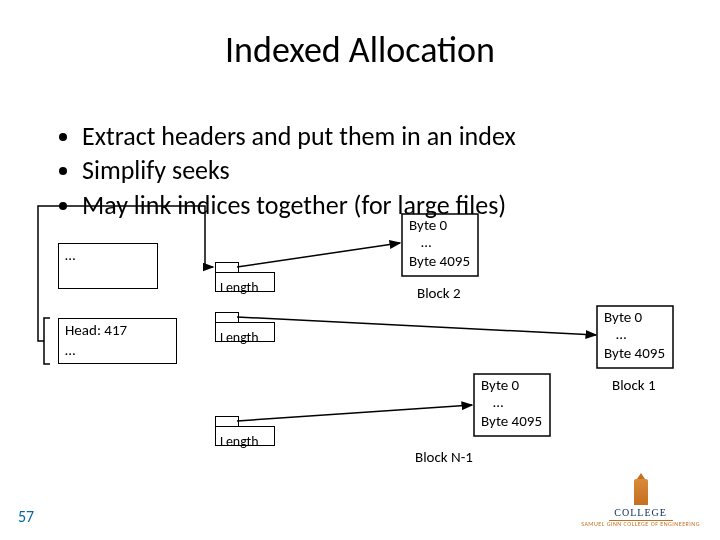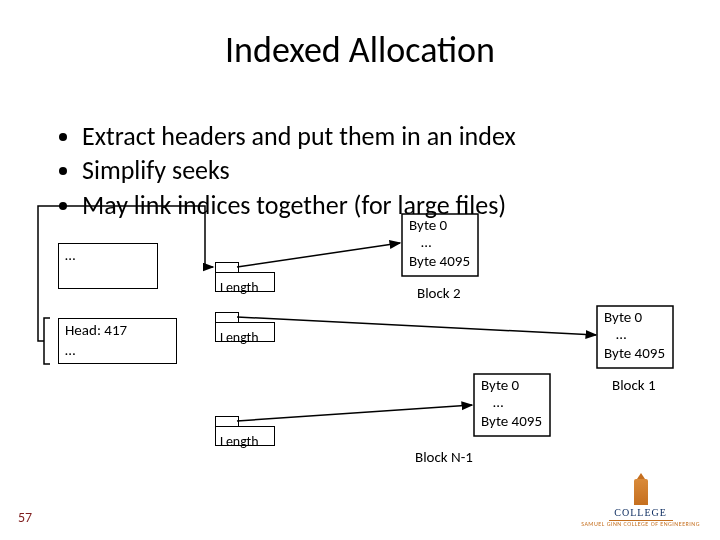--- a/index.html
+++ b/index.html
@@ -70,22 +70,22 @@
   svg.arrows {
     position: absolute;
     top: 0;
     left: 0;
     pointer-events: none;
   }
   .page-num {
     position: absolute;
     left: 18px;
     bottom: 14px;
-    font-size: 14px;
-    color: #7f1d1d;
+    font-size: 16px;
+    color: #0369a1;
   }
   .logo {
     position: absolute;
     right: 20px;
     bottom: 12px;
     text-align: center;
   }
   .logo .tower {
     width: 14px;
     height: 26px;

